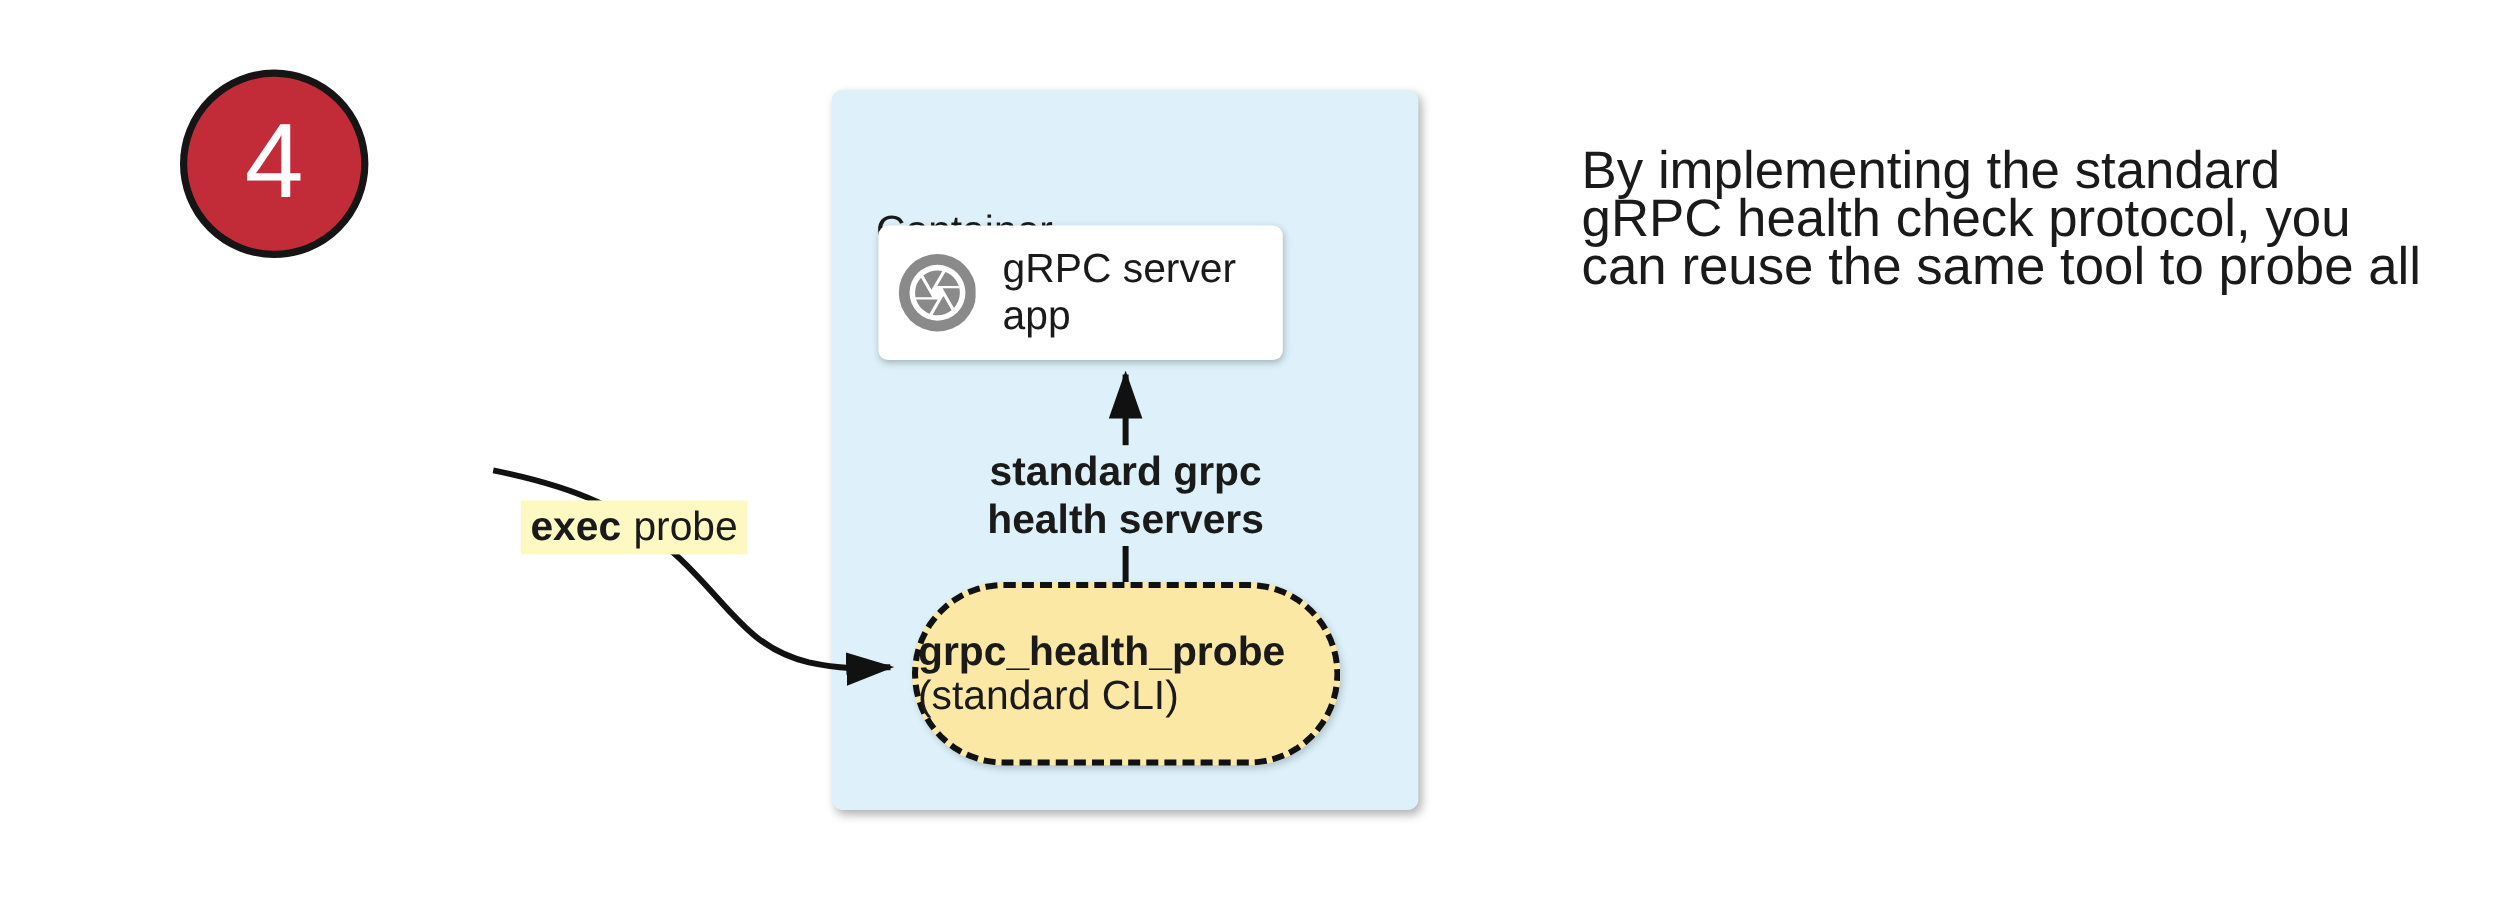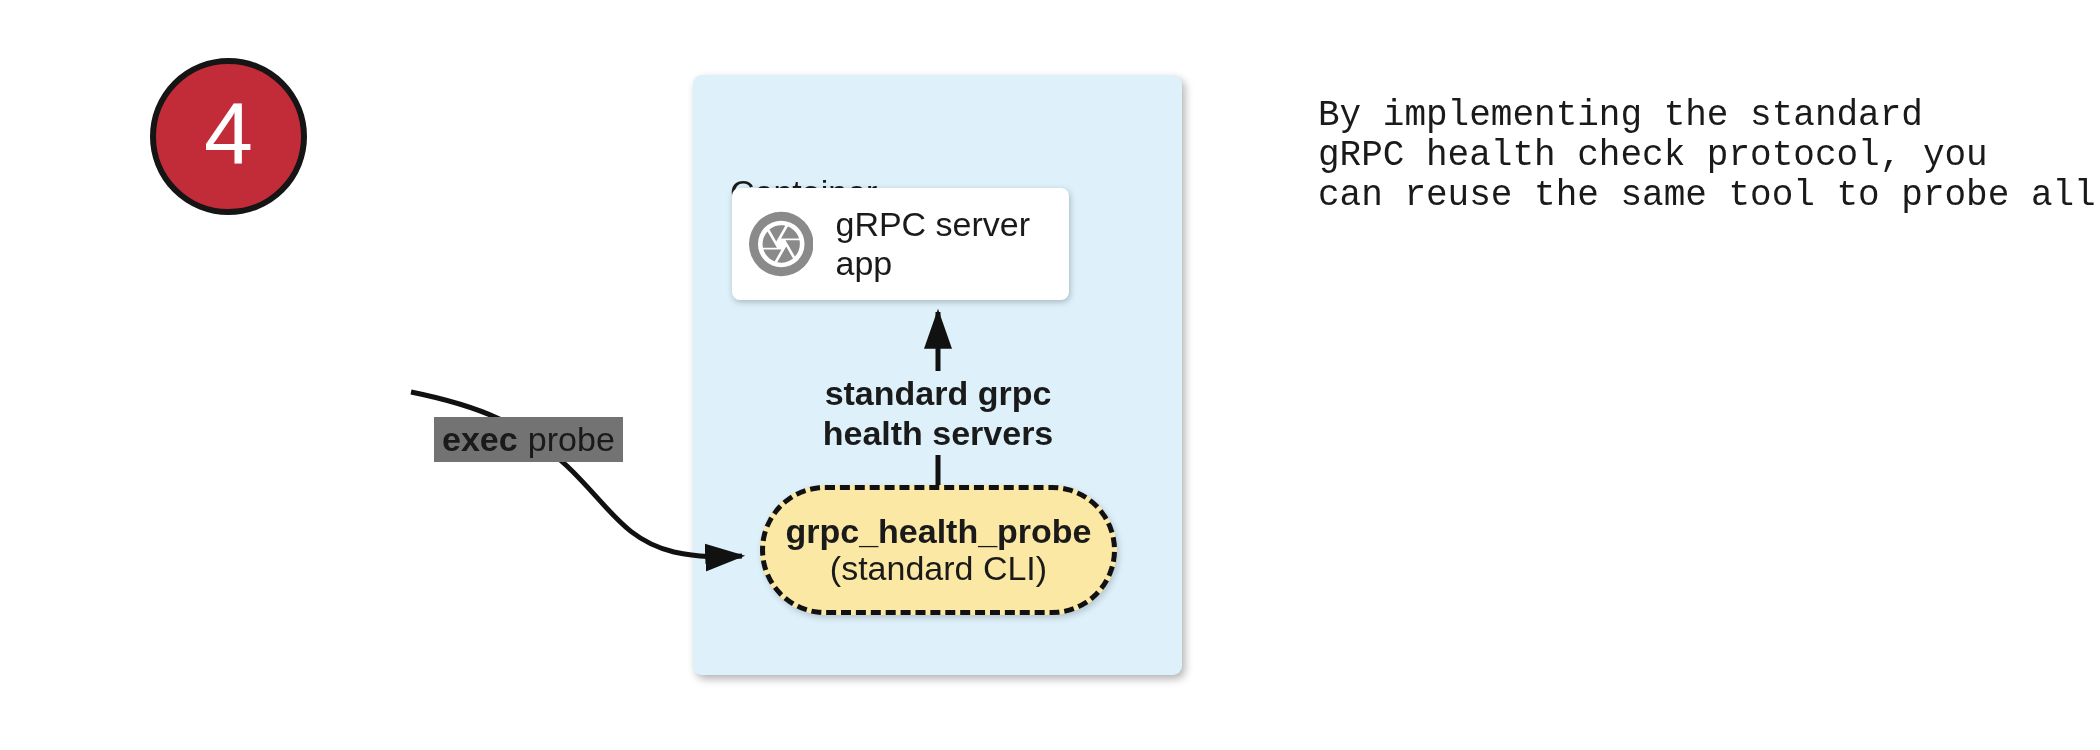--- a/index.html
+++ b/index.html
@@ -20,21 +20,21 @@
   
   #kubelet-box {
     left:187px; top:335px; width:224px; height:113px; box-sizing:border-box;
     background:#ffffff; border:3px solid #000000;
     display:flex; align-items:center; justify-content:center;
     font-size:34px;
   }
 
   
   #exec-label {
-    left:434px; top:417px; font-size:34px; background:#737373;
+    left:434px; top:417px; font-size:34px; background:#fef9c3;
     padding:3px 8px; white-space:nowrap; z-index:5;
   }
   #exec-label .b { font-weight:bold; }
   #exec-label .r { margin-left:0.30em; }
 
   
   #container-box {
     left:693px; top:75px; width:489px; height:600px;
     background:#DEF1FB; border-radius:9px;
     box-shadow:3px 4px 8px rgba(0,0,0,0.30);
@@ -43,40 +43,40 @@
 
   #server-box {
     left:39px; top:113px; width:337px; height:112px; box-sizing:border-box;
     background:#ffffff; border-radius:8px;
     box-shadow:1px 2px 6px rgba(0,0,0,0.25);
     display:flex; align-items:center; padding-left:17px;
   }
   #server-box .label { font-size:34px; margin-left:22px; }
 
   #probe-pill {
-    left:67px; top:410px; width:357px; height:130px; box-sizing:border-box;
+    left:67px; top:410px; width:357px; height:153px; box-sizing:border-box;
     background:#FBE8A5; border:5px dashed #111111; border-radius:80px;
     box-shadow:2px 3px 6px rgba(0,0,0,0.18);
-    display:flex; flex-direction:column; align-items:center; justify-content:center;
+    display:flex; flex-direction:column; align-items:flex-start; justify-content:center;
     text-align:center; line-height:37px; font-size:34px; z-index:1;
   }
   #probe-pill .t1 { font-weight:bold; }
 
   
   #proto-label {
     left:938px; top:371px; transform:translateX(-50%);
     text-align:center; font-size:34px; line-height:40px;
     background:#DEF1FB; padding:2px 10px; white-space:nowrap; z-index:4;font-weight:bold;
   }
 
   
   #arrows { left:0; top:0; width:2100px; height:750px; z-index:3; pointer-events:none; }
 
   
-  #note { left:1318px; top:96px; font-size:36px; line-height:40px; white-space:nowrap;font-family:Liberation Mono, monospace; }
+  #note { left:1318px; top:123px; font-size:44px; line-height:40px; white-space:nowrap; }
 </style>
 </head>
 <body>
 
 <div id="canvas">
 
   <div id="badge" class="abs">
     <span>4</span>
   </div>
 

